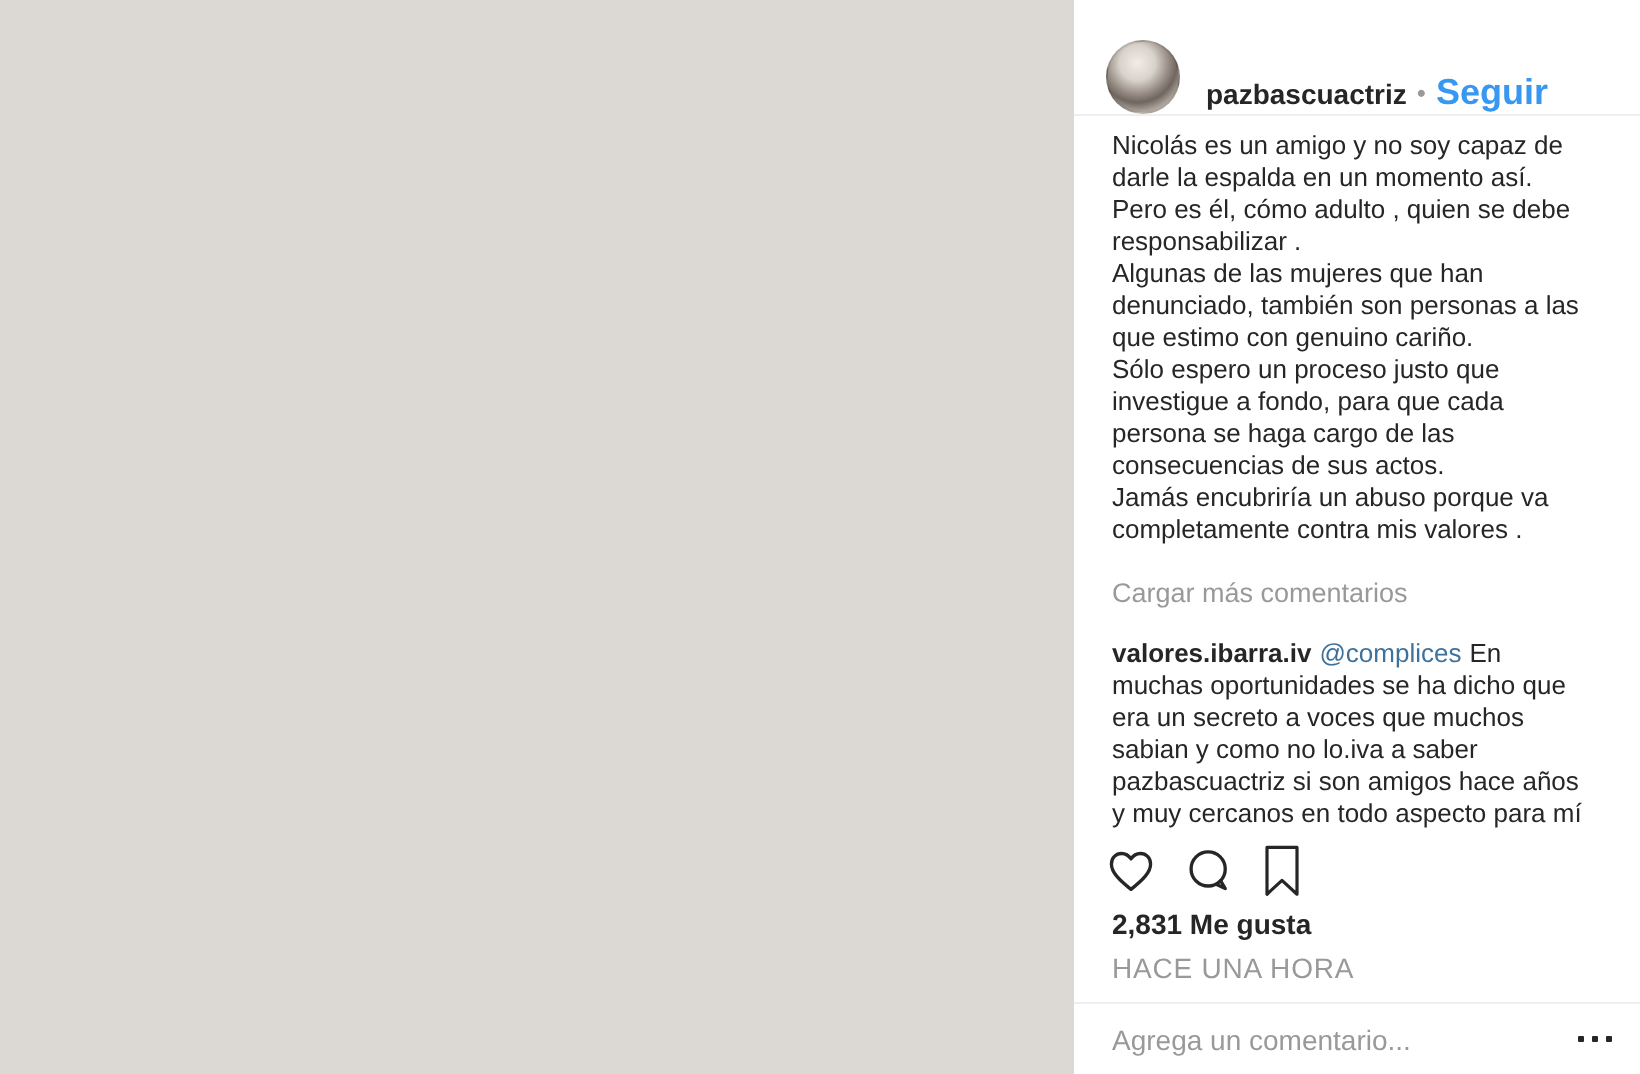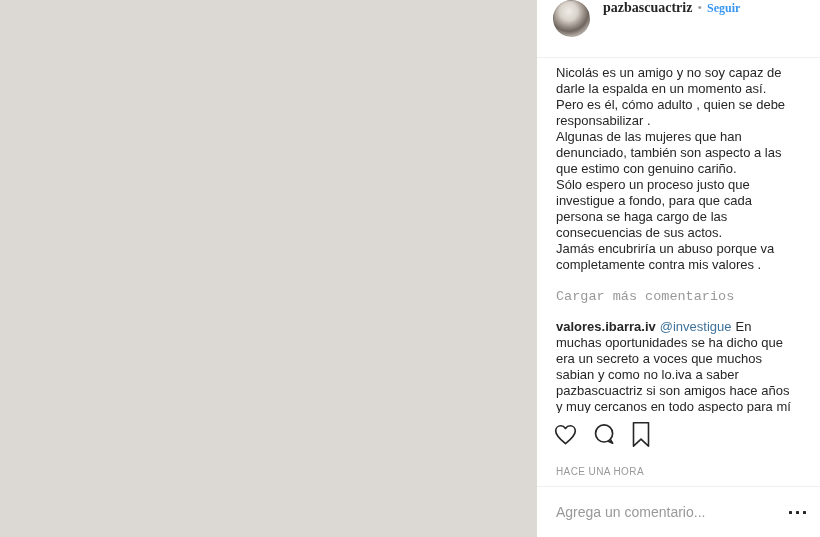--- a/index.html
+++ b/index.html
@@ -19,52 +19,51 @@
 
   
   .panel {
     flex: 1; height: 537px; background: #fff;
     display: flex; flex-direction: column; overflow: hidden;
   }
 
   
   .header {
     height: 58px; flex: 0 0 58px;
-    display: flex; align-items: flex-start;
+    display: flex; align-items: flex-end;
     padding: 0 12px 0 16px;
     border-bottom: 1px solid var(--divider, #efefef);
-    font-family: Liberation Serif, serif;
   }
   .avatar {
     width: 37px; height: 37px; border-radius: 50%;
     flex: 0 0 37px;
     background:
       radial-gradient(circle at 42% 30%, #f0ece7 0%, #d8d2ca 28%, #9a9088 48%, #6f665f 62%, #cfc9c1 85%, #e6e2dc 100%);
     border: 1px solid rgba(0,0,0,0.08);
   }
   .header-text { margin-left: 13px; font-size: 14px; display: flex; align-items: center; white-space: nowrap; }
   .username { font-weight: 700; color: var(--text-dark, #262626); cursor: pointer; }
   .dot { color: #999; margin: 0 5px; font-size: 13px; }
   .follow {
     background: none; border: none; padding: 0;
-    font-family: inherit; font-size: 12px; font-weight: 600;
+    font-family: inherit; font-size: 18px; font-weight: 600;
     color: var(--accent-blue, #3897f0); cursor: pointer;
   }
 
   
   .content {
     flex: 1; overflow: hidden;
     padding: 7px 24px 0 19px;
     font-size: 13px; line-height: 16px;
   }
   .caption-para { color: var(--text-dark, #262626); }
   .load-more {
     display: block; background: none; border: none; padding: 0;
     margin-top: 15px;
-    font-family: Liberation Mono, monospace; font-size: 13.5px; line-height: 17px;
+    font-family: Liberation Sans, sans-serif; font-size: 13.5px; line-height: 17px;
     color: var(--text-gray, #999999); cursor: pointer; text-align: center;
   }
   .comment { margin-top: 14px; color: var(--text-dark, #262626); }
   .comment-author { font-weight: 700; margin-right: 4px; cursor: pointer; }
   .mention { color: var(--mention-blue, #3f729b); text-decoration: none; margin-right: 4px; cursor: pointer; }
 
   
   .footer { flex: 0 0 auto; }
   .actions-row {
     display: flex; align-items: center;
@@ -72,30 +71,30 @@
   }
   .icon-btn { background: none; border: none; padding: 0; cursor: pointer; display: inline-flex; }
   .icon-btn + .icon-btn { margin-left: 14px; }
   .save-btn { margin-left: auto; }
   .likes {
     margin: 5px 0 0 19px;
     font-size: 14px; font-weight: 700; line-height: 18px;
     cursor: pointer;
   }
   .timestamp {
-    margin: 19px 0 9px 19px;
-    font-size: 10px; letter-spacing: 0.4px;
+    margin: 5px 0 9px 19px;
+    font-size: 14px; letter-spacing: 0.4px;
     color: var(--text-gray, #999999);
     text-transform: uppercase;
   }
 
   
   .add-comment-row {
     border-top: 1px solid var(--divider, #efefef);
-    height: 51px;
+    height: 36px;
     display: flex; align-items: center;
     padding: 0 10px 0 19px;
   }
   .comment-input {
     border: none; outline: none; background: transparent;
     font-family: inherit; font-size: 14px;
     color: var(--text-dark, #262626);
     flex: 1; min-width: 0;
   }
   .comment-input::placeholder { color: var(--text-gray, #999999); opacity: 1; }
@@ -118,29 +117,29 @@
       <div class="header-text">
         <span class="username">pazbascuactriz</span>
         <span class="dot">•</span>
         <button class="follow">Seguir</button>
       </div>
     </header>
 
     <div class="content">
       <div class="caption">
         <div class="caption-para">Nicolás es un amigo y no soy capaz de darle la espalda en un momento así. Pero es él, cómo adulto , quien se debe responsabilizar .</div>
-        <div class="caption-para">Algunas de las mujeres que han denunciado, también son aspecto a las que estimo con genuino cariño.</div>
+        <div class="caption-para">Algunas de las mujeres que han denunciado, también son personas a las que estimo con genuino cariño.</div>
         <div class="caption-para">Sólo espero un proceso justo que investigue a fondo, para que cada persona se haga cargo de las consecuencias de sus actos.</div>
         <div class="caption-para">Jamás encubriría un abuso porque va completamente contra mis valores .</div>
       </div>
 
       <button class="load-more">Cargar más comentarios</button>
 
       <div class="comment">
-        <span class="comment-author">valores.ibarra.iv</span><a class="mention">@investigue</a><span class="comment-text">En muchas oportunidades se ha dicho que era un secreto a voces que muchos sabian y como no lo.iva a saber pazbascuactriz si son amigos hace años y muy cercanos en todo aspecto para mí eso es ser complices.</span>
+        <span class="comment-author">valores.ibarra.iv</span><a class="mention">@complices</a><span class="comment-text">En muchas oportunidades se ha dicho que era un secreto a voces que muchos sabian y como no lo.iva a saber pazbascuactriz si son amigos hace años y muy cercanos en todo aspecto para mí eso es ser complices.</span>
       </div>
     </div>
 
     <div class="footer">
       <div class="actions-row">
         <button class="icon-btn">
           <svg class="outline" width="25" height="25" viewBox="0 0 24 24">
             <path d="M12 20.8 C6.2 16.1 2.6 12.6 2.6 8.6 C2.6 5.7 4.8 3.6 7.5 3.6 C9.4 3.6 11 4.7 12 6.2 C13 4.7 14.6 3.6 16.5 3.6 C19.2 3.6 21.4 5.7 21.4 8.6 C21.4 12.6 17.8 16.1 12 20.8 Z"></path>
           </svg>
         </button>
@@ -149,20 +148,21 @@
             <circle cx="11.6" cy="11" r="8.2"></circle>
             <path d="M17.6 16.7 L19.8 20.4 L15.7 18.5"></path>
           </svg>
         </button>
         <button class="icon-btn save-btn">
           <svg class="outline" width="20" height="27" viewBox="0 0 20 26">
             <path d="M2.5 1.2 H17.5 V24.6 L10 17.7 L2.5 24.6 Z"></path>
           </svg>
         </button>
       </div>
+      <div class="likes">2,831 Me gusta</div>
       <div class="timestamp">HACE UNA HORA</div>
 
       <div class="add-comment-row">
         <input class="comment-input" type="text" placeholder="Agrega un comentario..." style="">
         <button class="more-options">
             <i></i>
             <i></i>
             <i></i>
           </button>
       </div>

